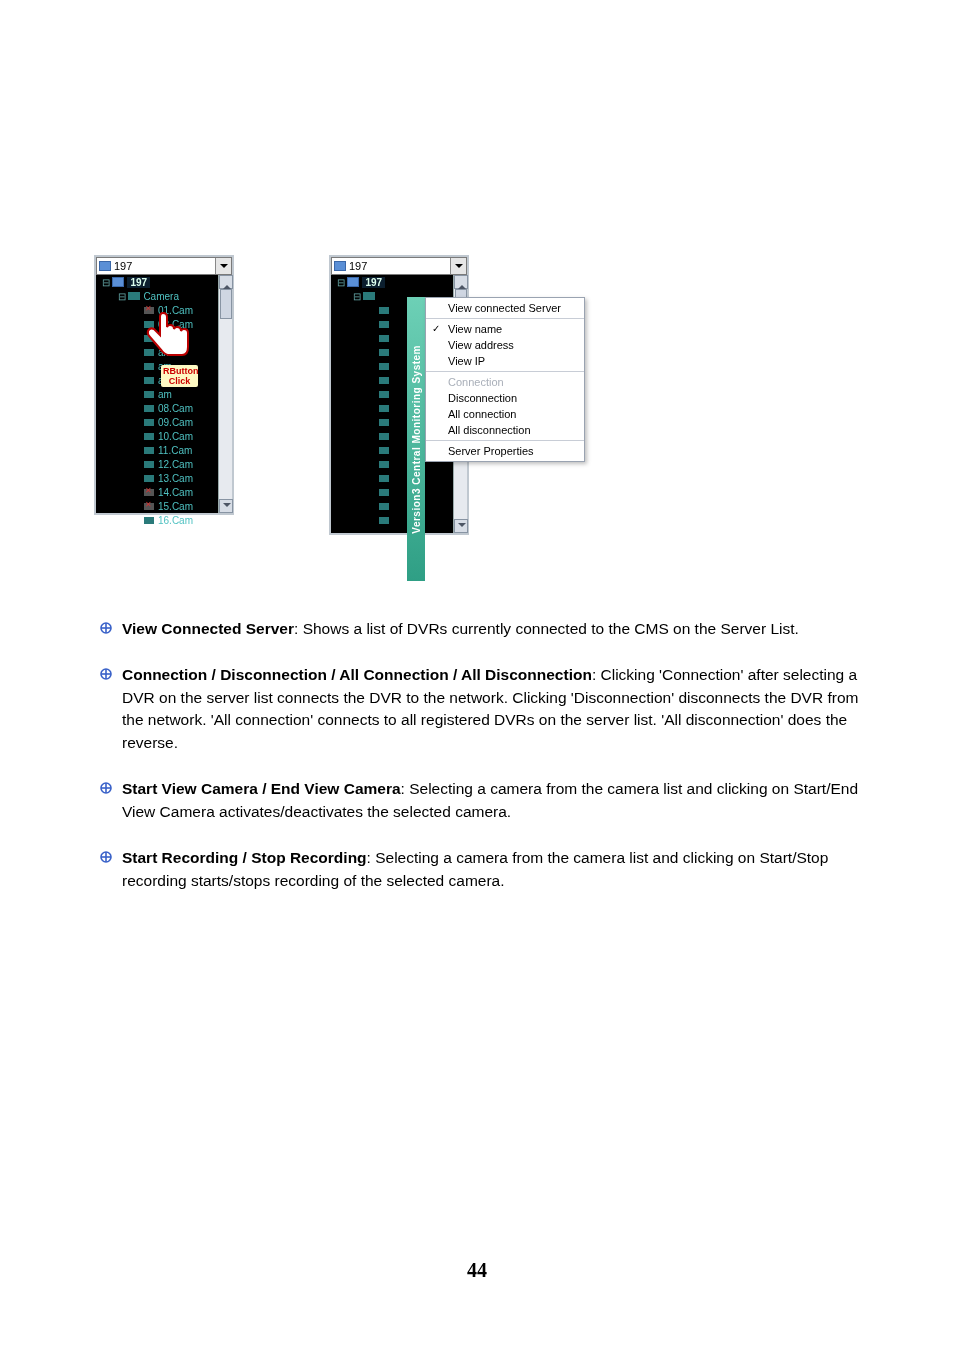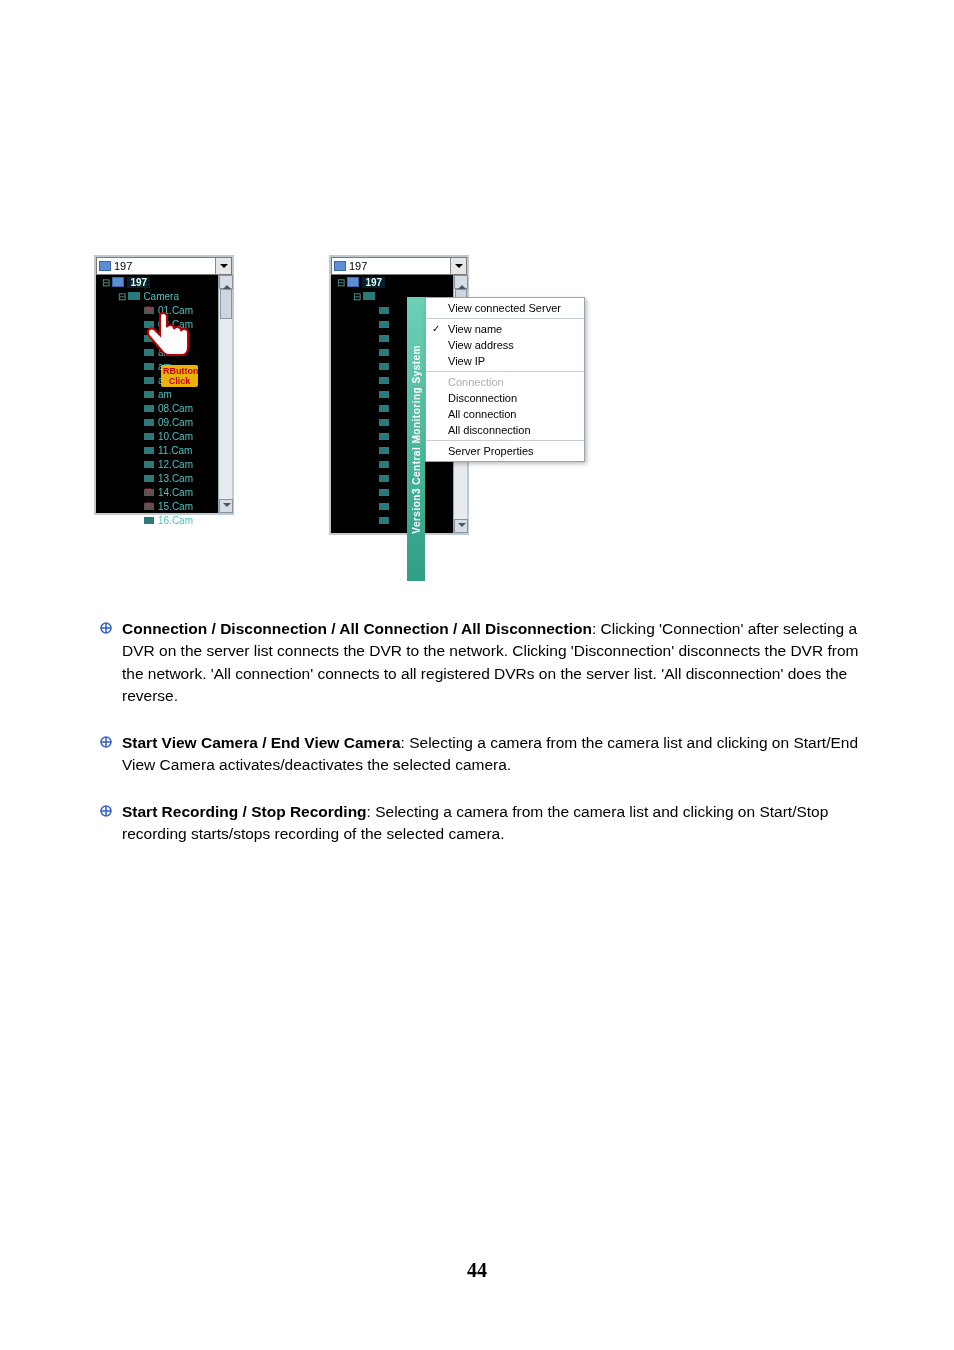--- a/index.html
+++ b/index.html
@@ -26,21 +26,21 @@
   .root .lbl { padding: 0 3px; }
   .cam-parent { color: #4fc1c1; }
   .cam-parent .camico { width: 12px; height: 8px; background: #2a7a7a; margin-right: 3px; position: relative; }
   .cam-parent .camico::after{content:"";position:absolute;left:-3px;top:2px;border:3px solid transparent;border-right-color:#2a7a7a;}
   .cam-row { padding-left: 48px; display:flex; align-items:center; height:14px; font-size:10px; color:#4fc1c1; }
   .cam-row .lens { width:10px; height:7px; background:#2a7a7a; margin-right:4px; position:relative; }
   .cam-row .lens.off { background:#555; }
   .cam-row .lens.off::after{content:"✕";position:absolute;left:1px;top:-3px;color:#c33;font-size:8px;}
   .cursor-hand { position: absolute; left: 42px; top: 36px; width: 60px; height: 72px; }
   .cursor-hand svg { width: 60px; height: 50px; }
-  .cursor-label { background: #eab308; color: #c00; font-size: 9px; font-weight: bold; text-align: center; line-height: 10px; padding: 1px 2px; border-radius: 2px; margin-left: 23px; }
+  .cursor-label { background: #fef9c3; color: #c00; font-size: 9px; font-weight: bold; text-align: center; line-height: 10px; padding: 1px 2px; border-radius: 2px; margin-left: 23px; }
 
   
   .rtree { width: 140px; }
   .rtree .tree-body { height: 258px; } 
   .rtree-wrap { position: relative; }
   .sidebar { position: absolute; left: 78px; top: 42px; width: 18px; height: 284px; background: linear-gradient(#6dd0b6,#2f9f85); display:flex; align-items:center; justify-content:center; }
   .sidebar .vtxt { writing-mode: vertical-rl; transform: rotate(180deg); color:#fff; font-size:10px; font-weight:bold; letter-spacing:0.5px; }
   .ctxmenu { position: absolute; left: 96px; top: 42px; width: 160px; background: #fff; border: 1px solid #9aa3b1; box-shadow: 2px 2px 4px rgba(0,0,0,.25); font-family: Tahoma, sans-serif; font-size: 11px; }
   .ctxmenu .grp { border-bottom: 1px solid #c8cdd6; padding: 2px 0; }
   .ctxmenu .grp:last-child { border-bottom: none; }
@@ -270,39 +270,49 @@
 
 <div class="content" id="bullets">
       <div class="bullet">
         <div class="b-icon">
           <svg viewBox="0 0 12 12">
             <circle cx="6" cy="6" r="5" fill="none" stroke="#3a62c9" stroke-width="1.6"></circle>
             <line x1="6" y1="1" x2="6" y2="11" stroke="#3a62c9" stroke-width="1.6"></line>
             <line x1="1" y1="6" x2="11" y2="6" stroke="#3a62c9" stroke-width="1.6"></line>
           </svg>
         </div>
-        <div class="b-body"><span class="lead">Connection / Disconnection / All Connection / All Disconnection</span><span>: Clicking 'Connection' after selecting a DVR on the server list connects the DVR to the network. Clicking 'Disconnection' disconnects the DVR from the network. 'All connection' connects to all registered DVRs on the server list. 'All disconnection' does the reverse.</span></div>
+        <div class="b-body"><span class="lead">View Connected Server</span><span>: Shows a list of DVRs currently connected to the CMS on the Server List.</span></div>
       </div>
       <div class="bullet">
         <div class="b-icon">
           <svg viewBox="0 0 12 12">
             <circle cx="6" cy="6" r="5" fill="none" stroke="#3a62c9" stroke-width="1.6"></circle>
             <line x1="6" y1="1" x2="6" y2="11" stroke="#3a62c9" stroke-width="1.6"></line>
             <line x1="1" y1="6" x2="11" y2="6" stroke="#3a62c9" stroke-width="1.6"></line>
           </svg>
         </div>
-        <div class="b-body"><span class="lead">Start View Camera / End View Camera</span><span>: Selecting a camera from the camera list and clicking on Start/End View Camera activates/deactivates the selected camera.</span></div>
+        <div class="b-body"><span class="lead">Connection / Disconnection / All Connection / All Disconnection</span><span>: Clicking 'Connection' after selecting a DVR on the server list connects the DVR to the network. Clicking 'Disconnection' disconnects the DVR from the network. 'All connection' connects to all registered DVRs on the server list. 'All disconnection' does the reverse.</span></div>
       </div>
       <div class="bullet">
         <div class="b-icon">
           <svg viewBox="0 0 12 12">
             <circle cx="6" cy="6" r="5" fill="none" stroke="#3a62c9" stroke-width="1.6"></circle>
             <line x1="6" y1="1" x2="6" y2="11" stroke="#3a62c9" stroke-width="1.6"></line>
             <line x1="1" y1="6" x2="11" y2="6" stroke="#3a62c9" stroke-width="1.6"></line>
           </svg>
         </div>
+        <div class="b-body"><span class="lead">Start View Camera / End View Camera</span><span>: Selecting a camera from the camera list and clicking on Start/End View Camera activates/deactivates the selected camera.</span></div>
+      </div>
+      <div class="bullet">
+        <div class="b-icon">
+          <svg viewBox="0 0 12 12">
+            <circle cx="6" cy="6" r="5" fill="none" stroke="#3a62c9" stroke-width="1.6"></circle>
+            <line x1="6" y1="1" x2="6" y2="11" stroke="#3a62c9" stroke-width="1.6"></line>
+            <line x1="1" y1="6" x2="11" y2="6" stroke="#3a62c9" stroke-width="1.6"></line>
+          </svg>
+        </div>
         <div class="b-body"><span class="lead">Start Recording / Stop Recording</span><span>: Selecting a camera from the camera list and clicking on Start/Stop recording starts/stops recording of the selected camera.</span></div>
       </div>
     </div>
 
 <div class="pagenum">44</div>
 
 </div>
 
 </body></html>

